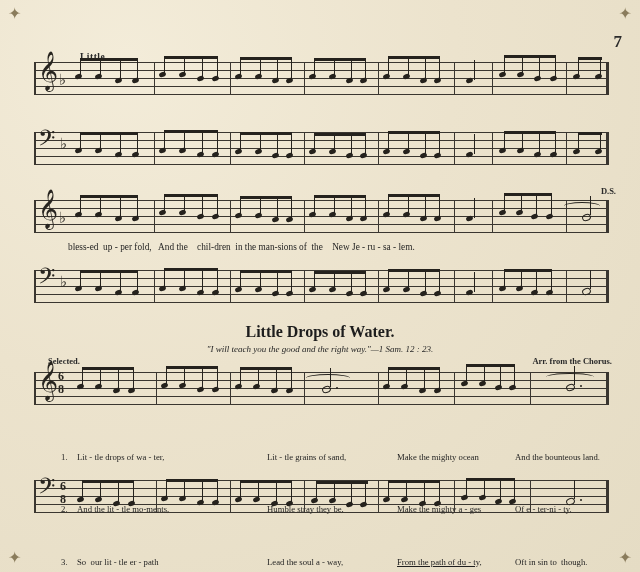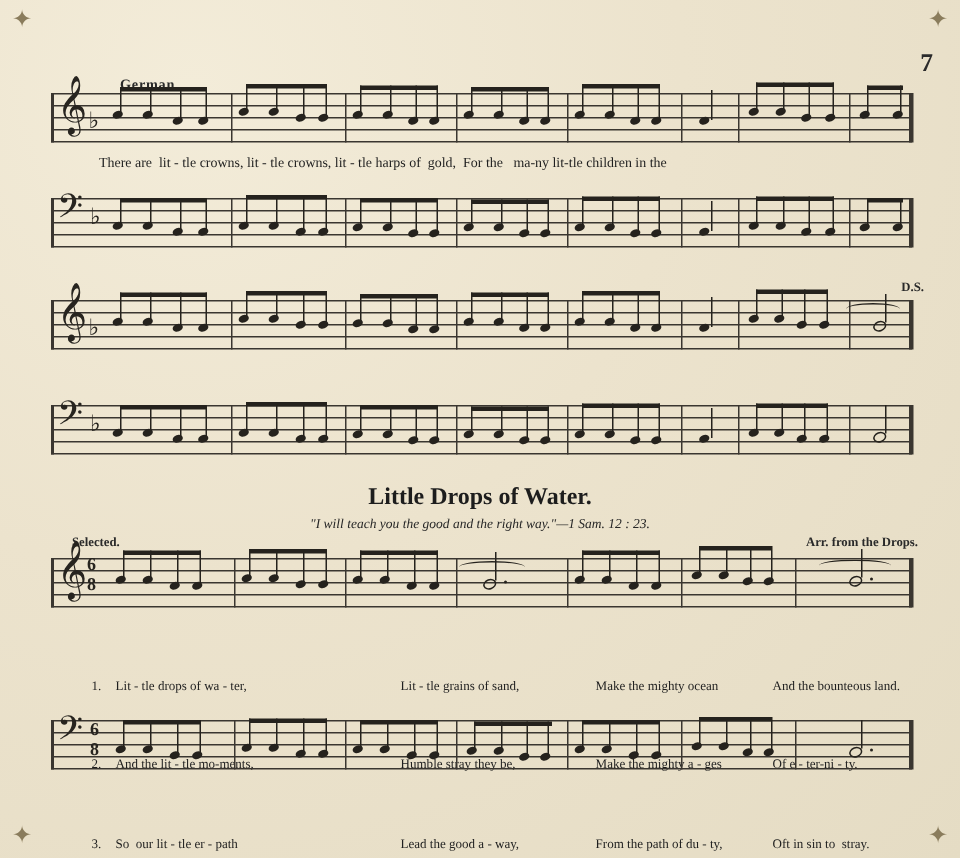--- a/index.html
+++ b/index.html
@@ -111,21 +111,21 @@
 <div class="page">
 
   <span class="corner tl">✦</span>
   <span class="corner tr">✦</span>
   <span class="corner bl">✦</span>
   <span class="corner br">✦</span>
 
   <div class="page-number">7</div>
 
 
-  <div class="label-chorus">German.</div>
+  <div class="label-chorus">Little.</div>
   <div class="label-ds">D.S.</div>
 
   <div class="sys" style="left:34px;top:62px;width:574px;">
     <div class="staff">
       <div class="ln"></div>
         <div class="ln"></div>
         <div class="ln"></div>
         <div class="ln"></div>
         <div class="ln"></div>
       <div class="sysline" style="left:0;top:0;height:33px;"></div>
@@ -204,21 +204,20 @@
         <div class="head" style="left:516px;top:14px;"></div>
 
       <div class="beam" style="left:544px;top:-5px;width:24px;"></div>
       <div class="stem" style="left:544px;top:-5px;height:19px;"></div>
         <div class="head" style="left:539px;top:12px;"></div>
       <div class="stem" style="left:566px;top:-5px;height:19px;"></div>
         <div class="head" style="left:561px;top:12px;"></div>
     </div>
   </div>
 
-  <div class="lyric" style="left:66px;top:104px;">There are  lit - tle crowns, lit - tle crowns, lit - tle harps of  gold,  For the   ma-ny lit-tle children in the</div>
 
   <div class="sys" style="left:34px;top:132px;width:574px;">
     <div class="staff">
       <div class="ln"></div>
         <div class="ln"></div>
         <div class="ln"></div>
         <div class="ln"></div>
         <div class="ln"></div>
       <div class="sysline" style="left:0;top:0;height:33px;"></div>
       <span class="clef bass">𝄢</span>
@@ -384,20 +383,21 @@
         <div class="head" style="left:497px;top:14px;"></div>
       <div class="stem" style="left:517px;top:-7px;height:23px;"></div>
         <div class="head" style="left:512px;top:14px;"></div>
 
       <div class="head open" style="left:548px;top:14px;"></div>
       <div class="stem" style="left:556px;top:-4px;height:19px;"></div>
       <div class="slur" style="left:530px;top:2px;width:36px;"></div>
     </div>
   </div>
 
+  <div class="lyric" style="left:68px;top:242px;">bless-ed  up - per fold,   And the    chil-dren  in the man-sions of  the    New Je - ru - sa - lem.</div>
 
   <div class="sys" style="left:34px;top:270px;width:574px;">
     <div class="staff">
       <div class="ln"></div>
         <div class="ln"></div>
         <div class="ln"></div>
         <div class="ln"></div>
         <div class="ln"></div>
       <div class="sysline" style="left:0;top:0;height:33px;"></div>
       <span class="clef bass">𝄢</span>
@@ -475,21 +475,21 @@
         <div class="head" style="left:512px;top:20px;"></div>
 
       <div class="head open" style="left:548px;top:18px;"></div>
       <div class="stem" style="left:556px;top:0px;height:19px;"></div>
     </div>
   </div>
 
   <div class="title-two">Little Drops of Water.</div>
   <div class="scripture">"I will teach you the good and the right way."—1 Sam. 12 : 23.</div>
   <div class="label-selected">Selected.</div>
-  <div class="label-arr">Arr. from the Drops.</div>
+  <div class="label-arr">Arr. from the Chorus.</div>
 
   <div class="sys" style="left:34px;top:372px;width:574px;">
     <div class="staff">
       <div class="ln"></div>
         <div class="ln"></div>
         <div class="ln"></div>
         <div class="ln"></div>
         <div class="ln"></div>
       <div class="sysline" style="left:0;top:0;height:33px;"></div>
       <span class="clef treble">𝄞</span>
@@ -568,21 +568,21 @@
   </div>
 
   <div class="versetbl" style="left:48px;top:420px;width:560px;">
     <div>
       <span class="versecol" style="position:relative;display:inline-block;width:16px;">1.</span><span style="display:inline-block;width:190px;">Lit - tle drops of wa - ter,</span><span style="display:inline-block;width:130px;">Lit - tle grains of sand,</span><span style="display:inline-block;width:118px;">Make the mighty ocean</span><span style="display:inline-block;">And the bounteous land.</span>
     </div>
     <div>
       <span style="display:inline-block;width:16px;">2.</span><span style="display:inline-block;width:190px;">And the lit - tle mo-ments,</span><span style="display:inline-block;width:130px;">Humble stray they be,</span><span style="display:inline-block;width:118px;">Make the mighty a - ges</span><span style="display:inline-block;">Of e - ter-ni - ty.</span>
     </div>
     <div>
-      <span style="display:inline-block;width:16px;">3.</span><span style="display:inline-block;width:190px;">So  our lit - tle er - path</span><span style="display:inline-block;width:130px;">Lead the good a - way,</span><span style="display:inline-block;width:118px;">From the path of du - ty,</span><span style="display:inline-block;">Oft in sin to  stray.</span>
+      <span style="display:inline-block;width:16px;">3.</span><span style="display:inline-block;width:190px;">So  our lit - tle er - path</span><span style="display:inline-block;width:130px;">Lead the soul a - way,</span><span style="display:inline-block;width:118px;text-decoration:underline;">From the path of du - ty,</span><span style="display:inline-block;">Oft in sin to  though.</span>
     </div>
     
   </div>
 
   <div class="sys" style="left:34px;top:480px;width:574px;">
     <div class="staff">
       <div class="ln"></div>
         <div class="ln"></div>
         <div class="ln"></div>
         <div class="ln"></div>

